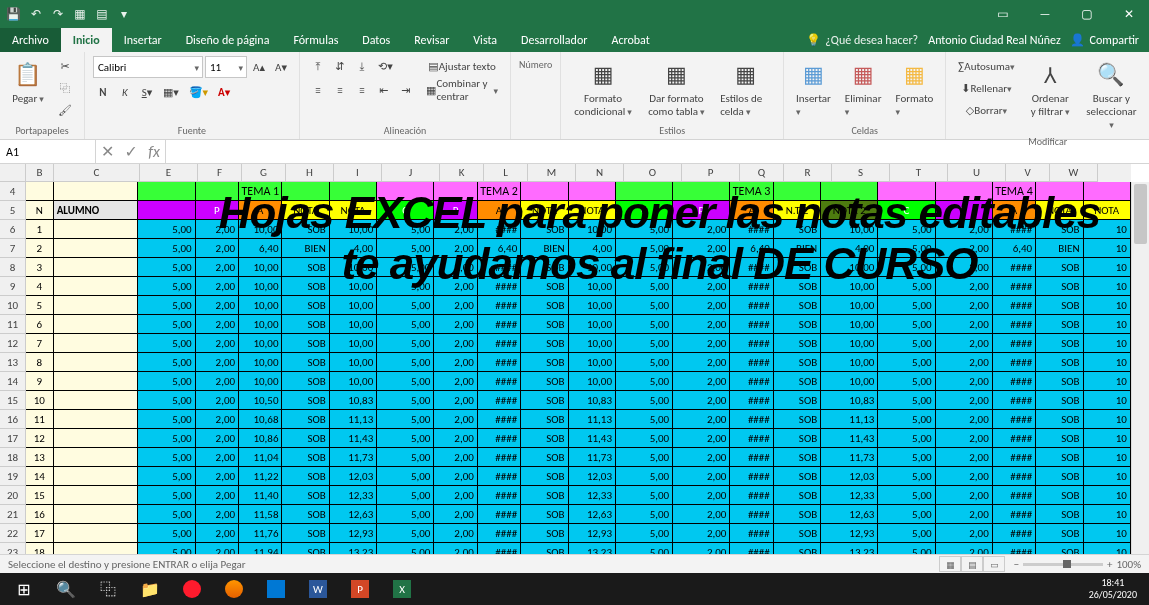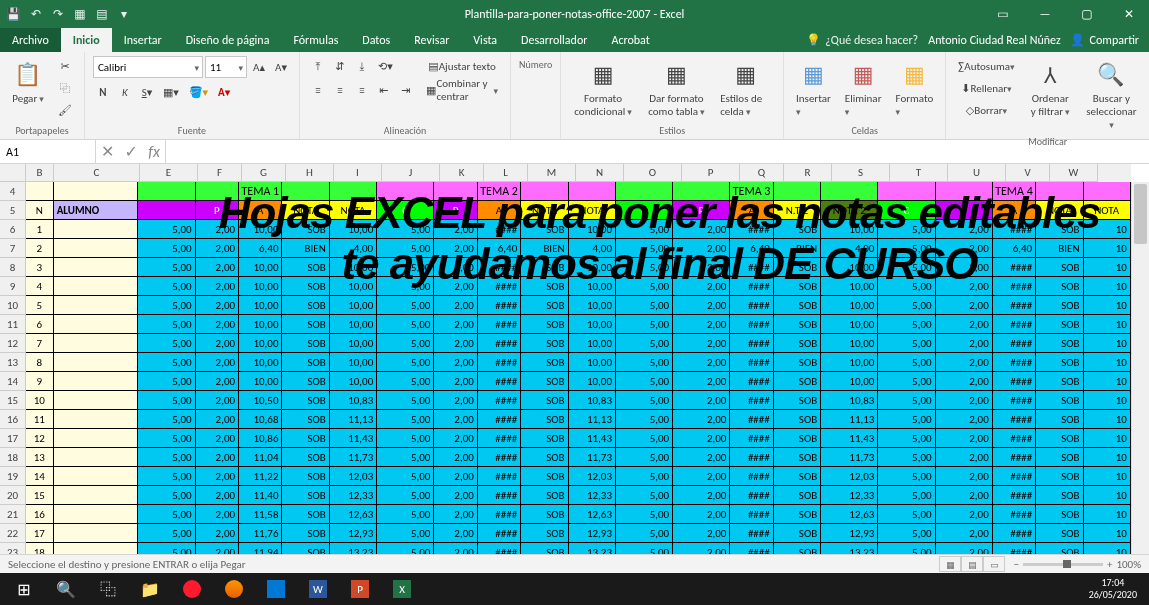--- a/index.html
+++ b/index.html
@@ -90,21 +90,20 @@
 
 <div class="titlebar">
   <div class="titlebar-left">
     <span class="qat">💾</span>
     <span class="qat">↶</span>
     <span class="qat">↷</span>
     <span class="qat">▦</span>
     <span class="qat">▤</span>
     <span class="qat">▾</span>
   </div>
-  <div class="titlebar-center">Plantilla-para-poner-notas-office-2007 - Excel</div>
   <div class="titlebar-right">
     <div class="win-btn">▭</div>
     <div class="win-btn">—</div>
     <div class="win-btn">▢</div>
     <div class="win-btn">✕</div>
   </div>
 </div>
 
 <div class="menutabs">
   <div class="mtab file">Archivo</div>
@@ -335,21 +334,21 @@
         <div class="cell wR c" style="background: rgb(55, 255, 55); border-left: none;"></div>
         <div class="cell wS c" style="background: rgb(55, 255, 55); border-left: none;"></div>
         <div class="cell wT c" style="background: rgb(255, 107, 255);"></div>
         <div class="cell wU c" style="background: rgb(255, 107, 255); border-left: none;"></div>
         <div class="cell wV c tema-head" style="background: rgb(255, 107, 255); border-left: none;">TEMA 4</div>
         <div class="cell wW c" style="background: rgb(255, 107, 255); border-left: none;"></div>
         <div class="cell wX c" style="background: rgb(255, 107, 255); border-left: none;"></div>
       </div>
       <div class="row">
         <div class="cell wB c" style="background: rgb(255, 252, 224);">N</div>
-        <div class="cell wC" style="background: #c4b5fd; font-weight: bold;">ALUMNO</div>
+        <div class="cell wC" style="background: #e5e5e5; font-weight: bold;">ALUMNO</div>
         <div class="cell wE c" style="background: rgb(204, 0, 255);"></div>
         <div class="cell wF c" style="background: rgb(204, 0, 255); color: rgb(255, 255, 255);">P</div>
         <div class="cell wG c" style="background: rgb(255, 140, 0);">A</div>
         <div class="cell wH c" style="background: rgb(255, 255, 0);">NOTA</div>
         <div class="cell wI c" style="background: rgb(255, 255, 0);">NOTA</div>
         <div class="cell wJ c" style="background: rgb(0, 255, 0); color: rgb(255, 255, 255);">C</div>
         <div class="cell wK c" style="background: rgb(204, 0, 255); color: rgb(255, 255, 255);">P</div>
         <div class="cell wL c" style="background: rgb(255, 140, 0);">A</div>
         <div class="cell wM c" style="background: rgb(255, 255, 0);">NOTA</div>
         <div class="cell wN c" style="background: rgb(255, 255, 0);">NOTA</div>
@@ -868,16 +867,16 @@
   <div class="tbtn">
       <span style="width:18px;height:18px;background:#2b579a;color:#fff;font-size:11px;display:flex;align-items:center;justify-content:center">W</span>
     </div>
   <div class="tbtn">
       <span style="width:18px;height:18px;background:#d24726;color:#fff;font-size:11px;display:flex;align-items:center;justify-content:center">P</span>
     </div>
   <div class="tbtn">
       <span style="width:18px;height:18px;background:#217346;color:#fff;font-size:11px;display:flex;align-items:center;justify-content:center">X</span>
     </div>
   <div class="tclock">
-      <div>17:04</div>
+      <div>18:41</div>
       <div>26/05/2020</div>
     </div>
 </div>
 
 </body></html>

